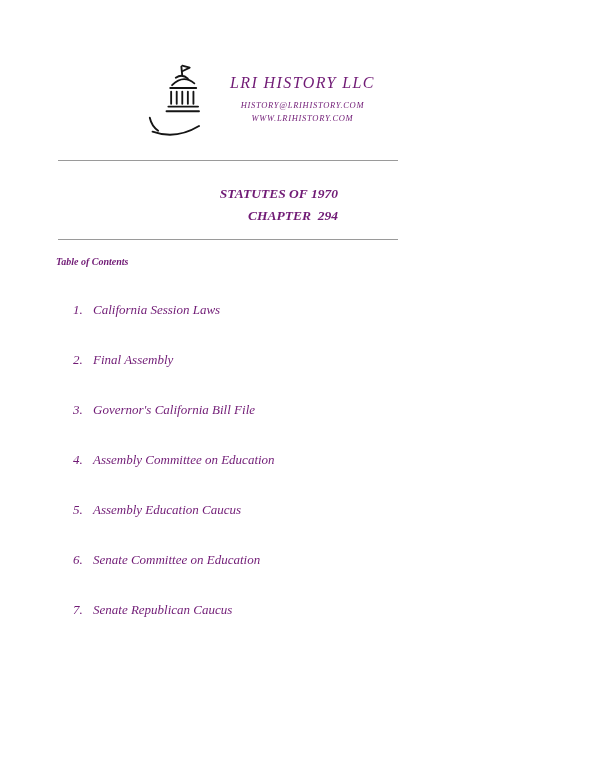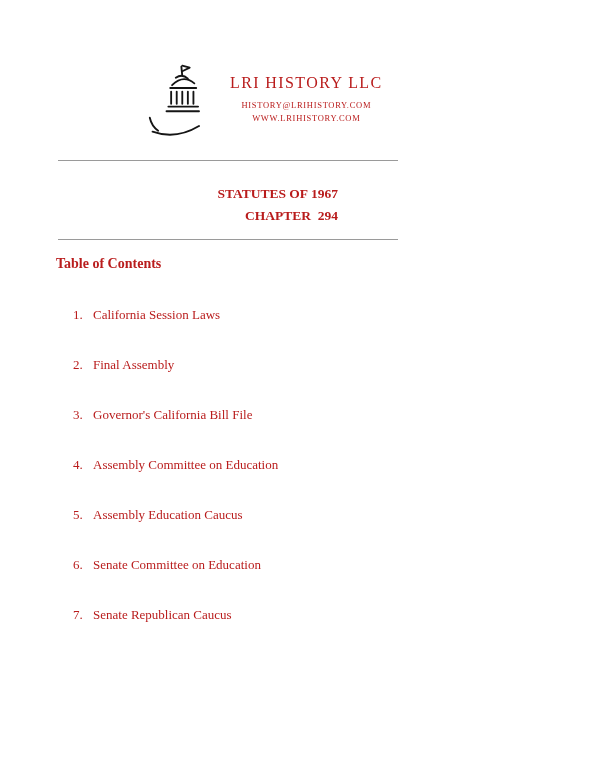--- a/index.html
+++ b/index.html
@@ -6,23 +6,24 @@
     margin: 0;
     padding: 0;
     background: #ffffff;
   }
   .page {
     position: relative;
     width: 476px;
     height: 776px;
     background: #ffffff;
     font-family: "Liberation Serif", serif;
-    color: #b91c1c;
+    color: #701a75;
     box-sizing: border-box;
     overflow: hidden;
+    font-style: italic;
   }
   
   .letterhead {
     display: flex;
     align-items: flex-start;
     margin: 62px 0 0 142px;
     gap: 26px;
   }
   .logo {
     width: 62px;
@@ -60,21 +61,21 @@
     font-weight: bold;
     font-size: 13.5px;
     line-height: 22px;
   }
   .title-block div { white-space: pre; }
   
   .toc {
     margin: 16px 0 0 56px;
   }
   .toc-heading {
-    font-size: 14px;
+    font-size: 10px;
     font-weight: bold;
     margin: 0;
   }
   .toc-list {
     margin: 15px 0 0 0;
     padding-left: 30px;
     font-size: 13px;
   }
   .toc-list li {
     margin-bottom: 11.5px;
@@ -118,21 +119,21 @@
     <div class="letterhead-text">
       <div class="company">LRI HISTORY LLC</div>
       <div class="contact">HISTORY@LRIHISTORY.COM</div>
       <div class="contact">WWW.LRIHISTORY.COM</div>
     </div>
   </header>
 
   <hr class="rule rule-top">
 
   <section class="title-block">
-    <div>STATUTES OF 1967</div>
+    <div>STATUTES OF 1970</div>
     <div>CHAPTER  294</div>
   </section>
 
   <hr class="rule rule-bottom">
 
   <section class="toc">
     <h2 class="toc-heading">Table of Contents</h2>
     <ol class="toc-list">
       <li>California Session Laws</li>
       <li>Final Assembly</li>

